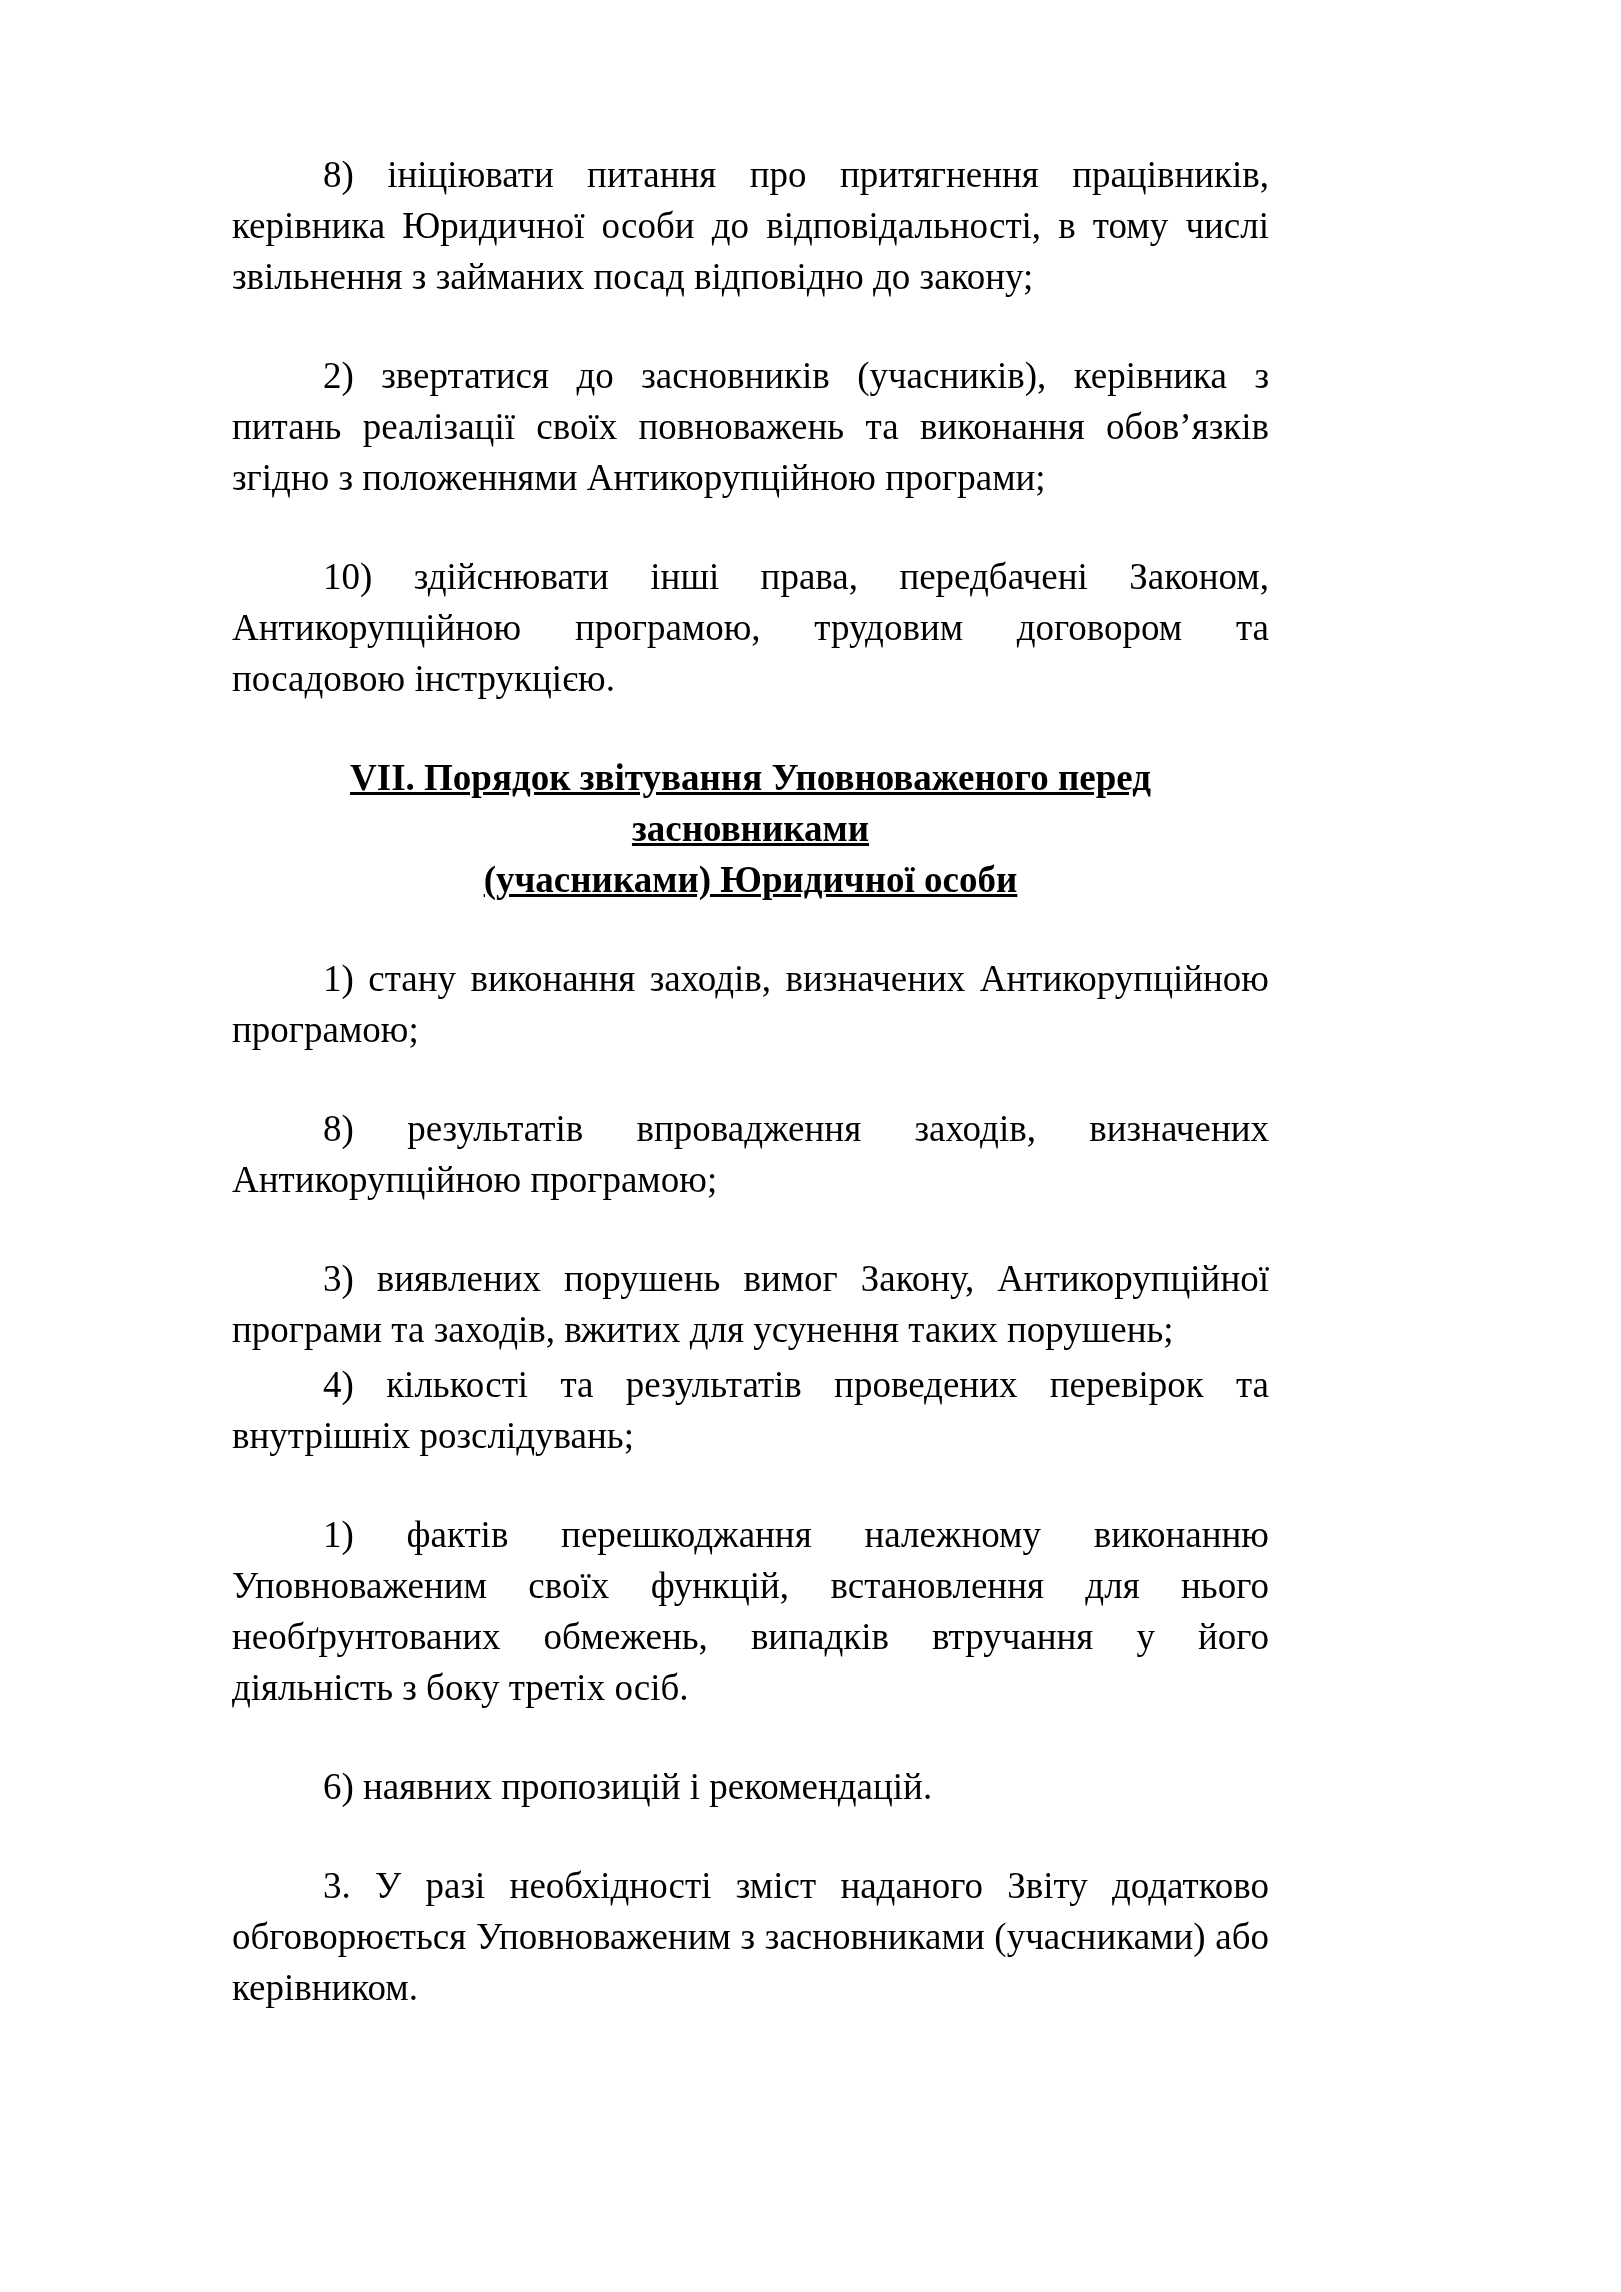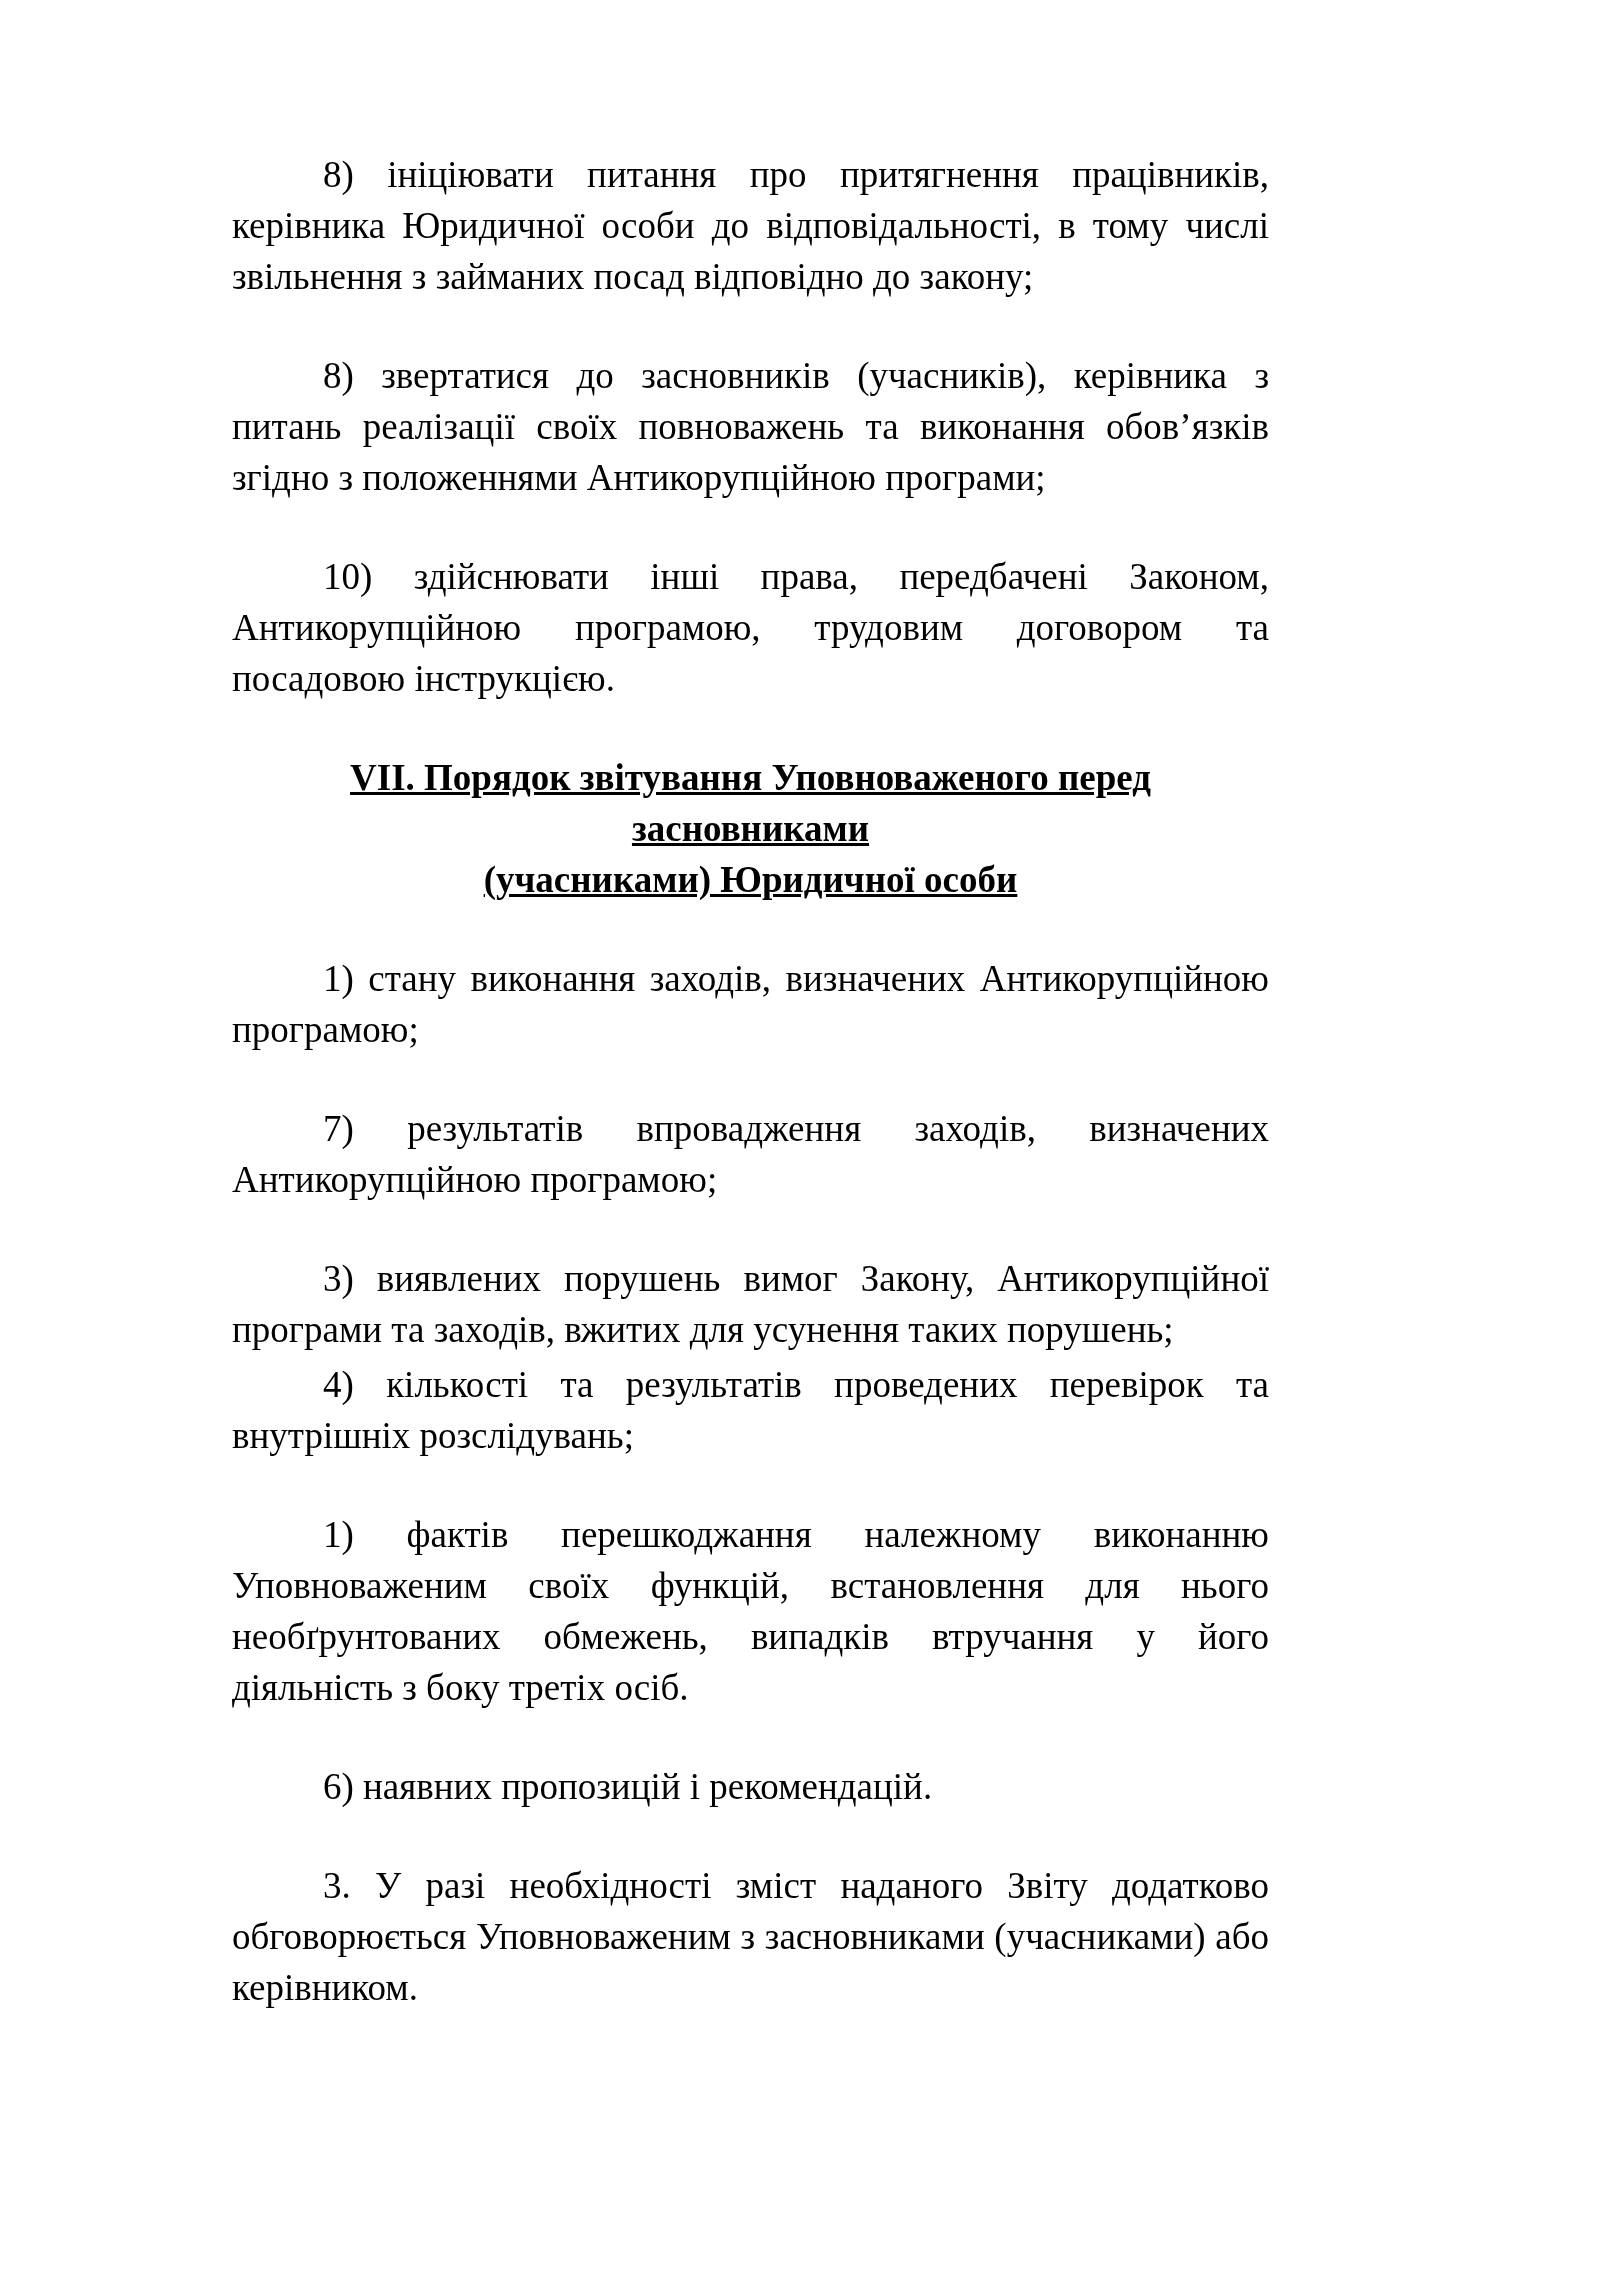--- a/index.html
+++ b/index.html
@@ -40,29 +40,29 @@
   }
   .heading-line {
     display: block;
   }
 </style>
 </head>
 <body>
 
 <div class="page">
   <p class="para">8) ініціювати питання про притягнення працівників, керівника Юридичної особи до відповідальності, в тому числі звільнення з займаних посад відповідно до закону;</p>
-  <p class="para">8) звертатися до засновників (учасників), керівника з питань реалізації своїх повноважень та виконання обов’язків згідно з положеннями Антикорупційною програми;</p>
+  <p class="para">2) звертатися до засновників (учасників), керівника з питань реалізації своїх повноважень та виконання обов’язків згідно з положеннями Антикорупційною програми;</p>
   <p class="para">10) здійснювати інші права, передбачені Законом, Антикорупційною програмою, трудовим договором та посадовою інструкцією.</p>
 
   <div class="heading">
     <span class="heading-line">VII. Порядок звітування Уповноваженого перед засновниками</span>
     <span class="heading-line">(учасниками) Юридичної особи</span>
   </div>
 
   <p class="para">1) стану виконання заходів, визначених Антикорупційною програмою;</p>
-  <p class="para">7) результатів впровадження заходів, визначених Антикорупційною програмою;</p>
+  <p class="para">8) результатів впровадження заходів, визначених Антикорупційною програмою;</p>
   <p class="para tight">3) виявлених порушень вимог Закону, Антикорупційної програми та заходів, вжитих для усунення таких порушень;</p>
   <p class="para">4) кількості та результатів проведених перевірок та внутрішніх розслідувань;</p>
   <p class="para">1) фактів перешкоджання належному виконанню Уповноваженим своїх функцій, встановлення для нього необґрунтованих обмежень, випадків втручання у його діяльність з боку третіх осіб.</p>
   <p class="para">6) наявних пропозицій і рекомендацій.</p>
   <p class="para">3. У разі необхідності зміст наданого Звіту додатково обговорюється Уповноваженим з засновниками (учасниками) або керівником.</p>
 </div>
 
 
 </body></html>

